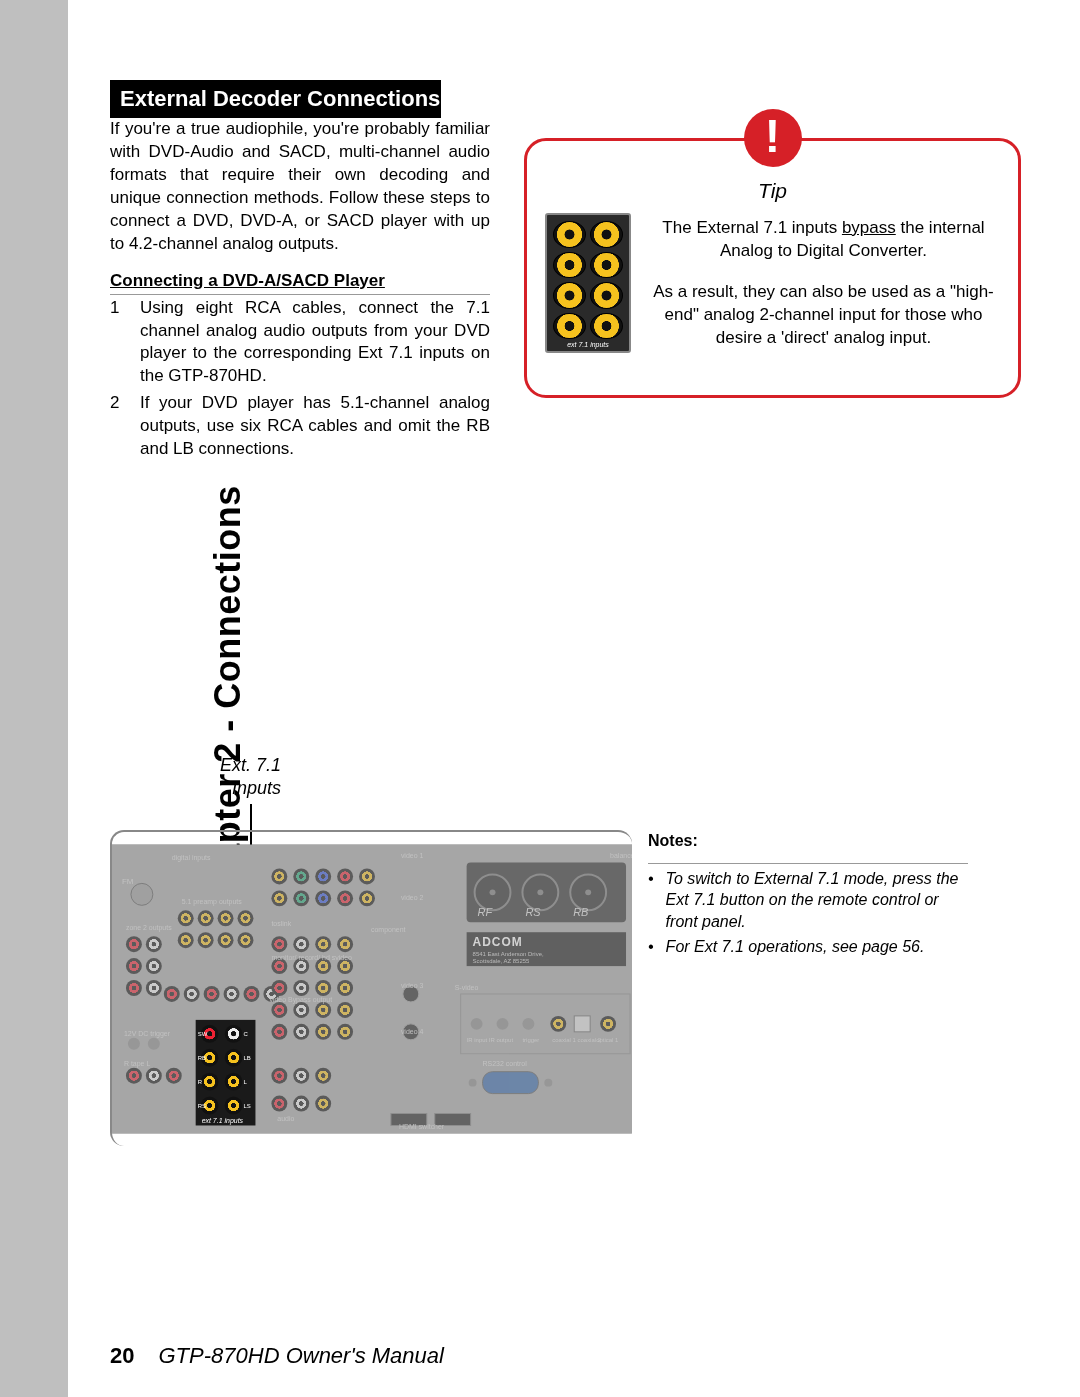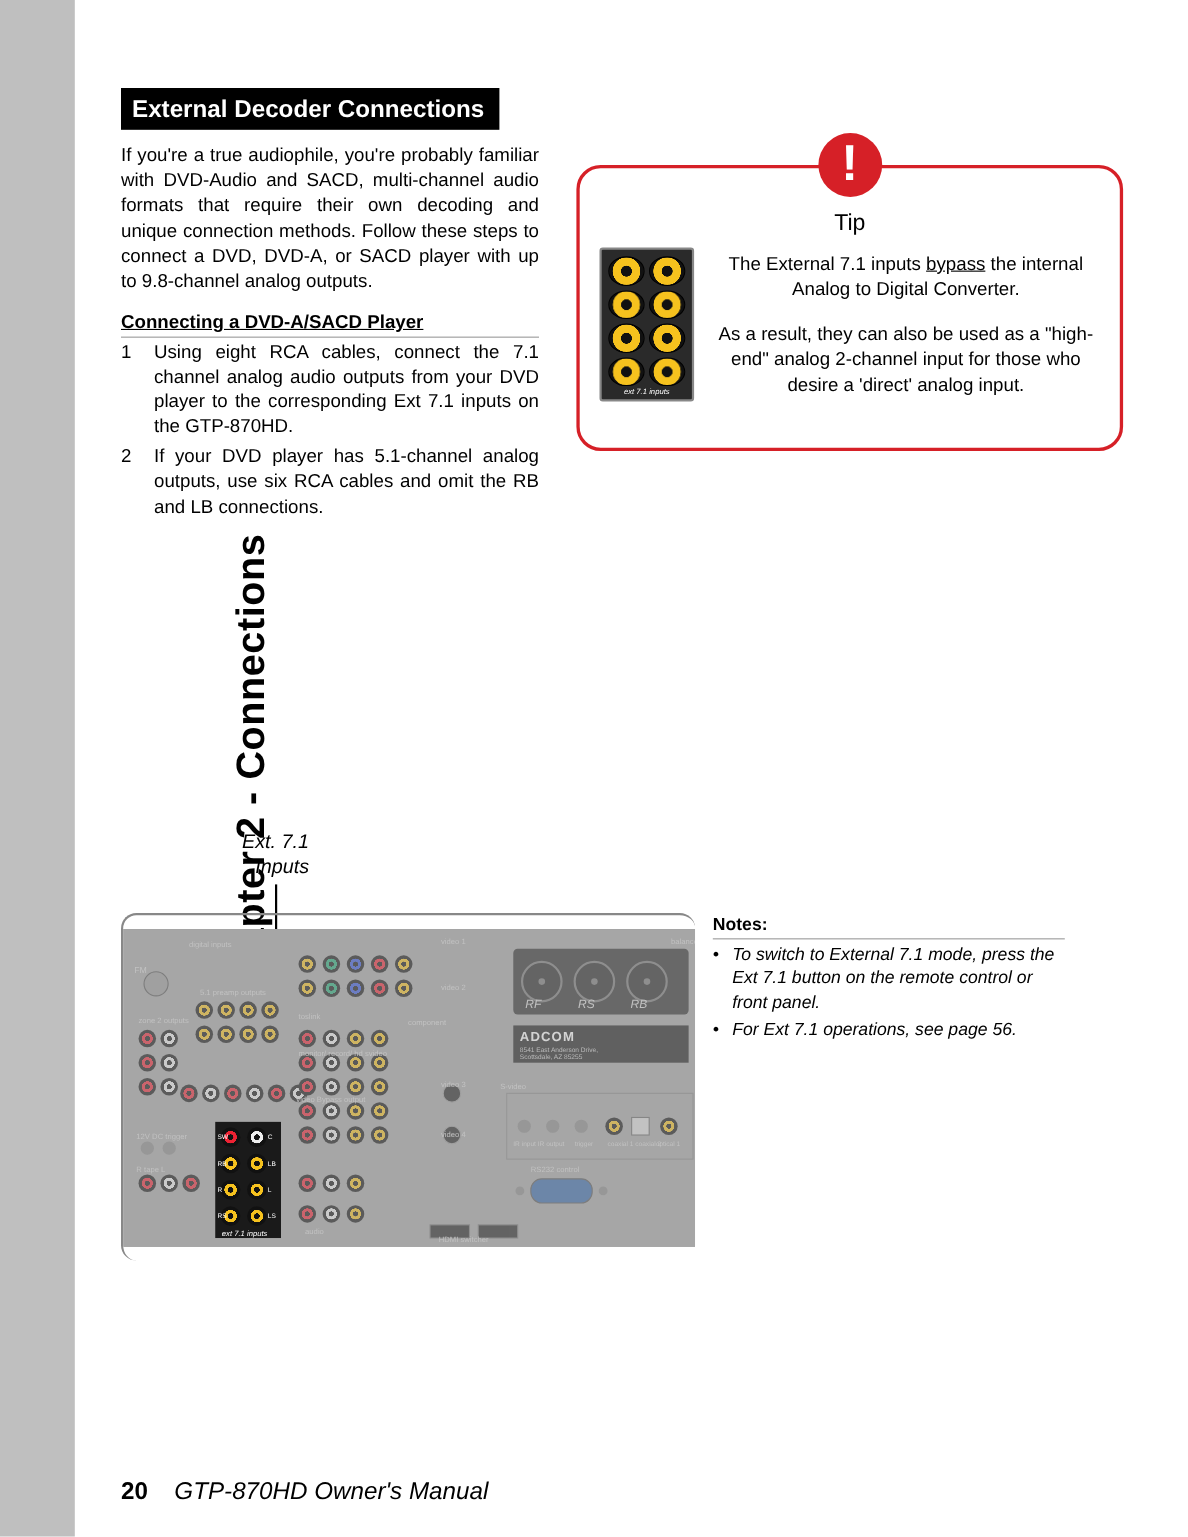--- a/index.html
+++ b/index.html
@@ -33,22 +33,22 @@
     display: flex;
     flex-direction: column;
     gap: 0;
   }
   .section-header {
     display: inline-block;
     background: #000;
     color: #fff;
     font-size: 22px;
     font-weight: 600;
-    padding: 6px 14px 6px 10px;
-    margin-bottom: 12px;
+    padding: 6px 1px 6px 10px;
+    margin-bottom: 0;
   }
   .top-row {
     display: flex;
     gap: 30px;
     align-items: flex-start;
   }
   .left-col {
     flex: 0 0 380px;
     font-size: 17px;
     line-height: 1.35;
@@ -94,21 +94,21 @@
     justify-content: center;
   }
   .tip-badge .mark {
     color: #fff;
     font-size: 46px;
     font-weight: 900;
     line-height: 1;
     position: relative;
     top: -2px;
   }
-  .tip-title { font-size: 21px; margin-bottom: 8px; }
+  .tip-title { font-style: italic; font-size: 21px; margin-bottom: 8px; }
   .tip-body { display: flex; gap: 16px; align-items: center; text-align: center; }
   .tip-img {
     width: 86px; height: 140px;
     background: #2a2a2a;
     border: 2px solid #888;
     border-radius: 3px;
     flex-shrink: 0;
     display: grid;
     grid-template-columns: 1fr 1fr;
     grid-template-rows: repeat(4, 1fr);
@@ -179,21 +179,21 @@
     top: 830px;
     width: 320px;
     font-size: 16px;
     line-height: 1.35;
     font-style: italic;
   }
   .notes-h {
     font-style: normal;
     font-weight: 700;
     border-bottom: 1px solid #999;
-    padding-bottom: 1px;
+    padding-bottom: 11px;
     margin-bottom: 4px;
   }
   .notes-block ul { list-style: none; padding: 0; }
   .notes-block li { display: flex; gap: 12px; margin-bottom: 4px; }
   .notes-block li .bull { flex-shrink: 0; }
 
   
   .footer {
     position: absolute;
     left: 110px;
@@ -212,21 +212,21 @@
   <div class="gray-strip"></div>
   <div class="chapter-tab">Chapter 2 - Connections</div>
 
   <div class="content">
     <div>
       <span class="section-header">External Decoder Connections</span>
     </div>
 
     <div class="top-row">
       <div class="left-col">
-        <p class="intro">If you're a true audiophile, you're probably familiar with DVD-Audio and SACD, multi-channel audio formats that require their own decoding and unique connection methods. Follow these steps to connect a DVD, DVD-A, or SACD player with up to 9.8-channel analog outputs.</p>
+        <p class="intro">If you're a true audiophile, you're probably familiar with DVD-Audio and SACD, multi-channel audio formats that require their own decoding and unique connection methods. Follow these steps to connect a DVD, DVD-A, or SACD player with up to 4.2-channel analog outputs.</p>
         <div class="sub-h">Connecting a DVD-A/SACD Player</div>
         <ol class="steps">
           <li>
             <span class="num">1</span>
             <span>Using eight RCA cables, connect the 7.1 channel analog audio outputs from your DVD player to the corresponding Ext 7.1 inputs on the GTP-870HD.</span>
           </li>
           <li>
             <span class="num">2</span>
             <span>If your DVD player has 5.1-channel analog outputs, use six RCA cables and omit the RB and LB connections.</span>
           </li>

